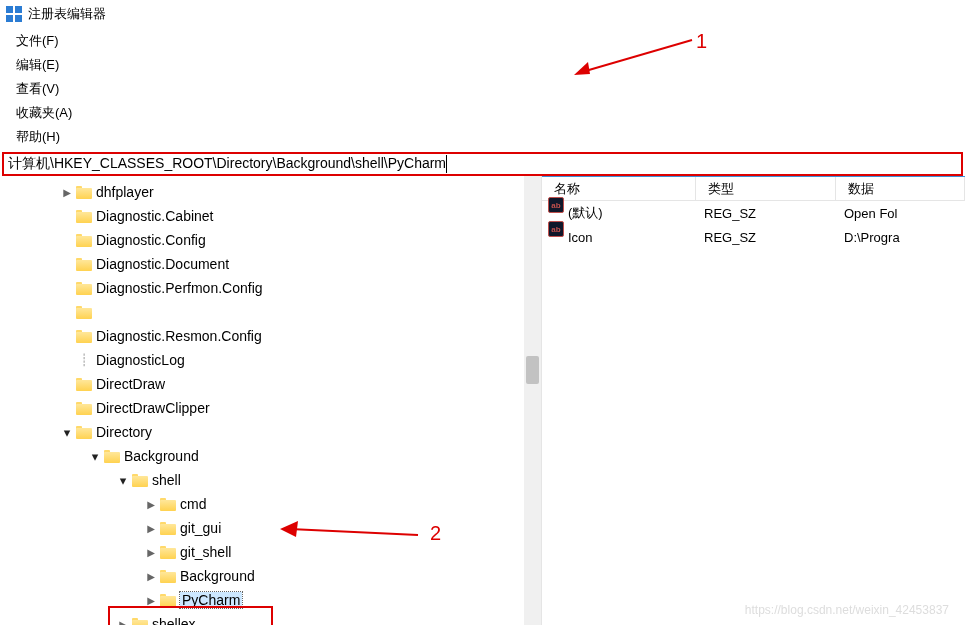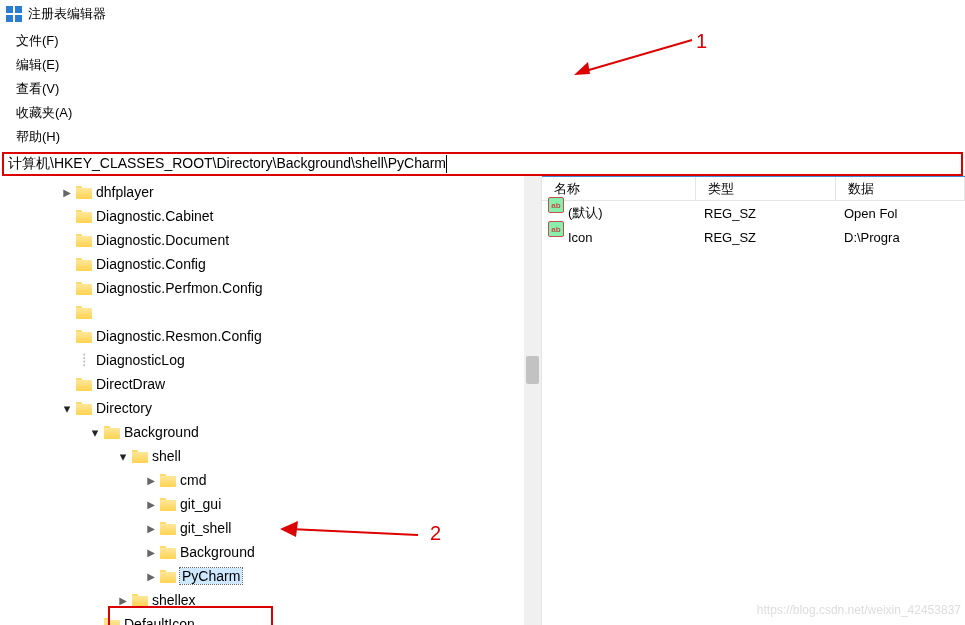--- a/index.html
+++ b/index.html
@@ -27,29 +27,29 @@
     .scrollbar { position: absolute; right: 0; top: 0; bottom: 0; width: 17px; background: #f0f0f0; }
     .scroll-thumb { position: absolute; left: 2px; right: 2px; background: #c2c2c2; border-radius: 2px; }
     .list-pane { flex: 1; overflow: hidden; border-top: 1px solid #3d8fd8; }
     .list-header { display: flex; height: 24px; align-items: center; border-bottom: 1px solid #e5e5e5; font-size: 13px; }
     .col { padding-left: 12px; border-right: 1px solid #e5e5e5; height: 100%; display: flex; align-items: center; }
     .col-name { width: 154px; }
     .col-type { width: 140px; }
     .col-data { flex: 1; }
     .list-body { }
     .list-row { display: flex; height: 24px; align-items: center; }
-    .val-icon { width: 16px; height: 16px; margin: 0 4px 16px 6px; background: #86efac; border: 1px solid #c0504d; display: flex; align-items: center; justify-content: center; font-size: 8px; font-weight: bold; color: #c0504d; border-radius: 2px; }
+    .val-icon { width: 16px; height: 16px; margin: 0 4px 16px 6px; background: #0f172a; border: 1px solid #c0504d; display: flex; align-items: center; justify-content: center; font-size: 8px; font-weight: bold; color: #c0504d; border-radius: 2px; }
     .cell-name { width: 154px; display: flex; align-items: center; }
     .cell-type { width: 140px; padding-left: 8px; }
     .cell-data { flex: 1; padding-left: 8px; white-space: nowrap; overflow: hidden; }
     .arrow { position: absolute; pointer-events: none; }
     .arrow-line { stroke: #d00; stroke-width: 2; fill: none; }
     .arrow-head { fill: #d00; }
     .annot { position: absolute; color: #d00; font-size: 20px; font-family: Arial; }
-    .watermark { position: absolute; right: 4px; bottom: 8px; color: #ddd; font-size: 12px; font-family: Arial; }
+    .watermark { position: absolute; right: 16px; bottom: 8px; color: #ddd; font-size: 12px; font-family: Arial; }
   </style>
 </head>
 <body>
 
 <div class="titlebar">
   <svg class="app-icon" viewBox="0 0 16 16">
     <rect x="0" y="0" width="7" height="7" fill="#2b7cd3"></rect>
     <rect x="9" y="0" width="7" height="7" fill="#2b7cd3"></rect>
     <rect x="0" y="9" width="7" height="7" fill="#2b7cd3"></rect>
     <rect x="9" y="9" width="7" height="7" fill="#2b7cd3"></rect>
@@ -78,26 +78,26 @@
           <span class="label">dhfplayer</span>
         </div>
         <div class="tree-row" style="padding-left: 50px;">
           <span class="expander blank">▶</span>
           <span class="folder"></span>
           <span class="label">Diagnostic.Cabinet</span>
         </div>
         <div class="tree-row" style="padding-left: 50px;">
           <span class="expander blank">▶</span>
           <span class="folder"></span>
+          <span class="label">Diagnostic.Config</span>
+        </div>
+        <div class="tree-row" style="padding-left: 50px;">
+          <span class="expander blank">▶</span>
+          <span class="folder"></span>
           <span class="label">Diagnostic.Document</span>
-        </div>
-        <div class="tree-row" style="padding-left: 50px;">
-          <span class="expander blank">▶</span>
-          <span class="folder"></span>
-          <span class="label">Diagnostic.Config</span>
         </div>
         <div class="tree-row" style="padding-left: 50px;">
           <span class="expander blank">▶</span>
           <span class="folder"></span>
           <span class="label">Diagnostic.Perfmon.Config</span>
         </div>
         <div class="tree-row" style="padding-left: 50px;">
           <span class="expander blank">▶</span>
           <span class="folder"></span>
         </div>
@@ -108,20 +108,25 @@
         </div>
         <div class="tree-row" style="padding-left: 50px;">
           <span class="expander blank">▶</span>
           <span class="vline-folder">┊</span>
           <span class="label">DiagnosticLog</span>
         </div>
         <div class="tree-row" style="padding-left: 50px;">
           <span class="expander blank">▶</span>
           <span class="folder"></span>
           <span class="label">DirectDraw</span>
+        </div>
+        <div class="tree-row" style="padding-left: 50px;">
+          <span class="expander blank">▶</span>
+          <span class="folder"></span>
+          <span class="label">DirectDrawClipper</span>
         </div>
         <div class="tree-row" style="padding-left: 50px;">
           <span class="expander" style="color: rgb(34, 34, 34); font-size: 13px;">▾</span>
           <span class="folder"></span>
           <span class="label">Directory</span>
         </div>
         <div class="tree-row" style="padding-left: 78px;">
           <span class="expander" style="color: rgb(34, 34, 34); font-size: 13px;">▾</span>
           <span class="folder"></span>
           <span class="label">Background</span>

